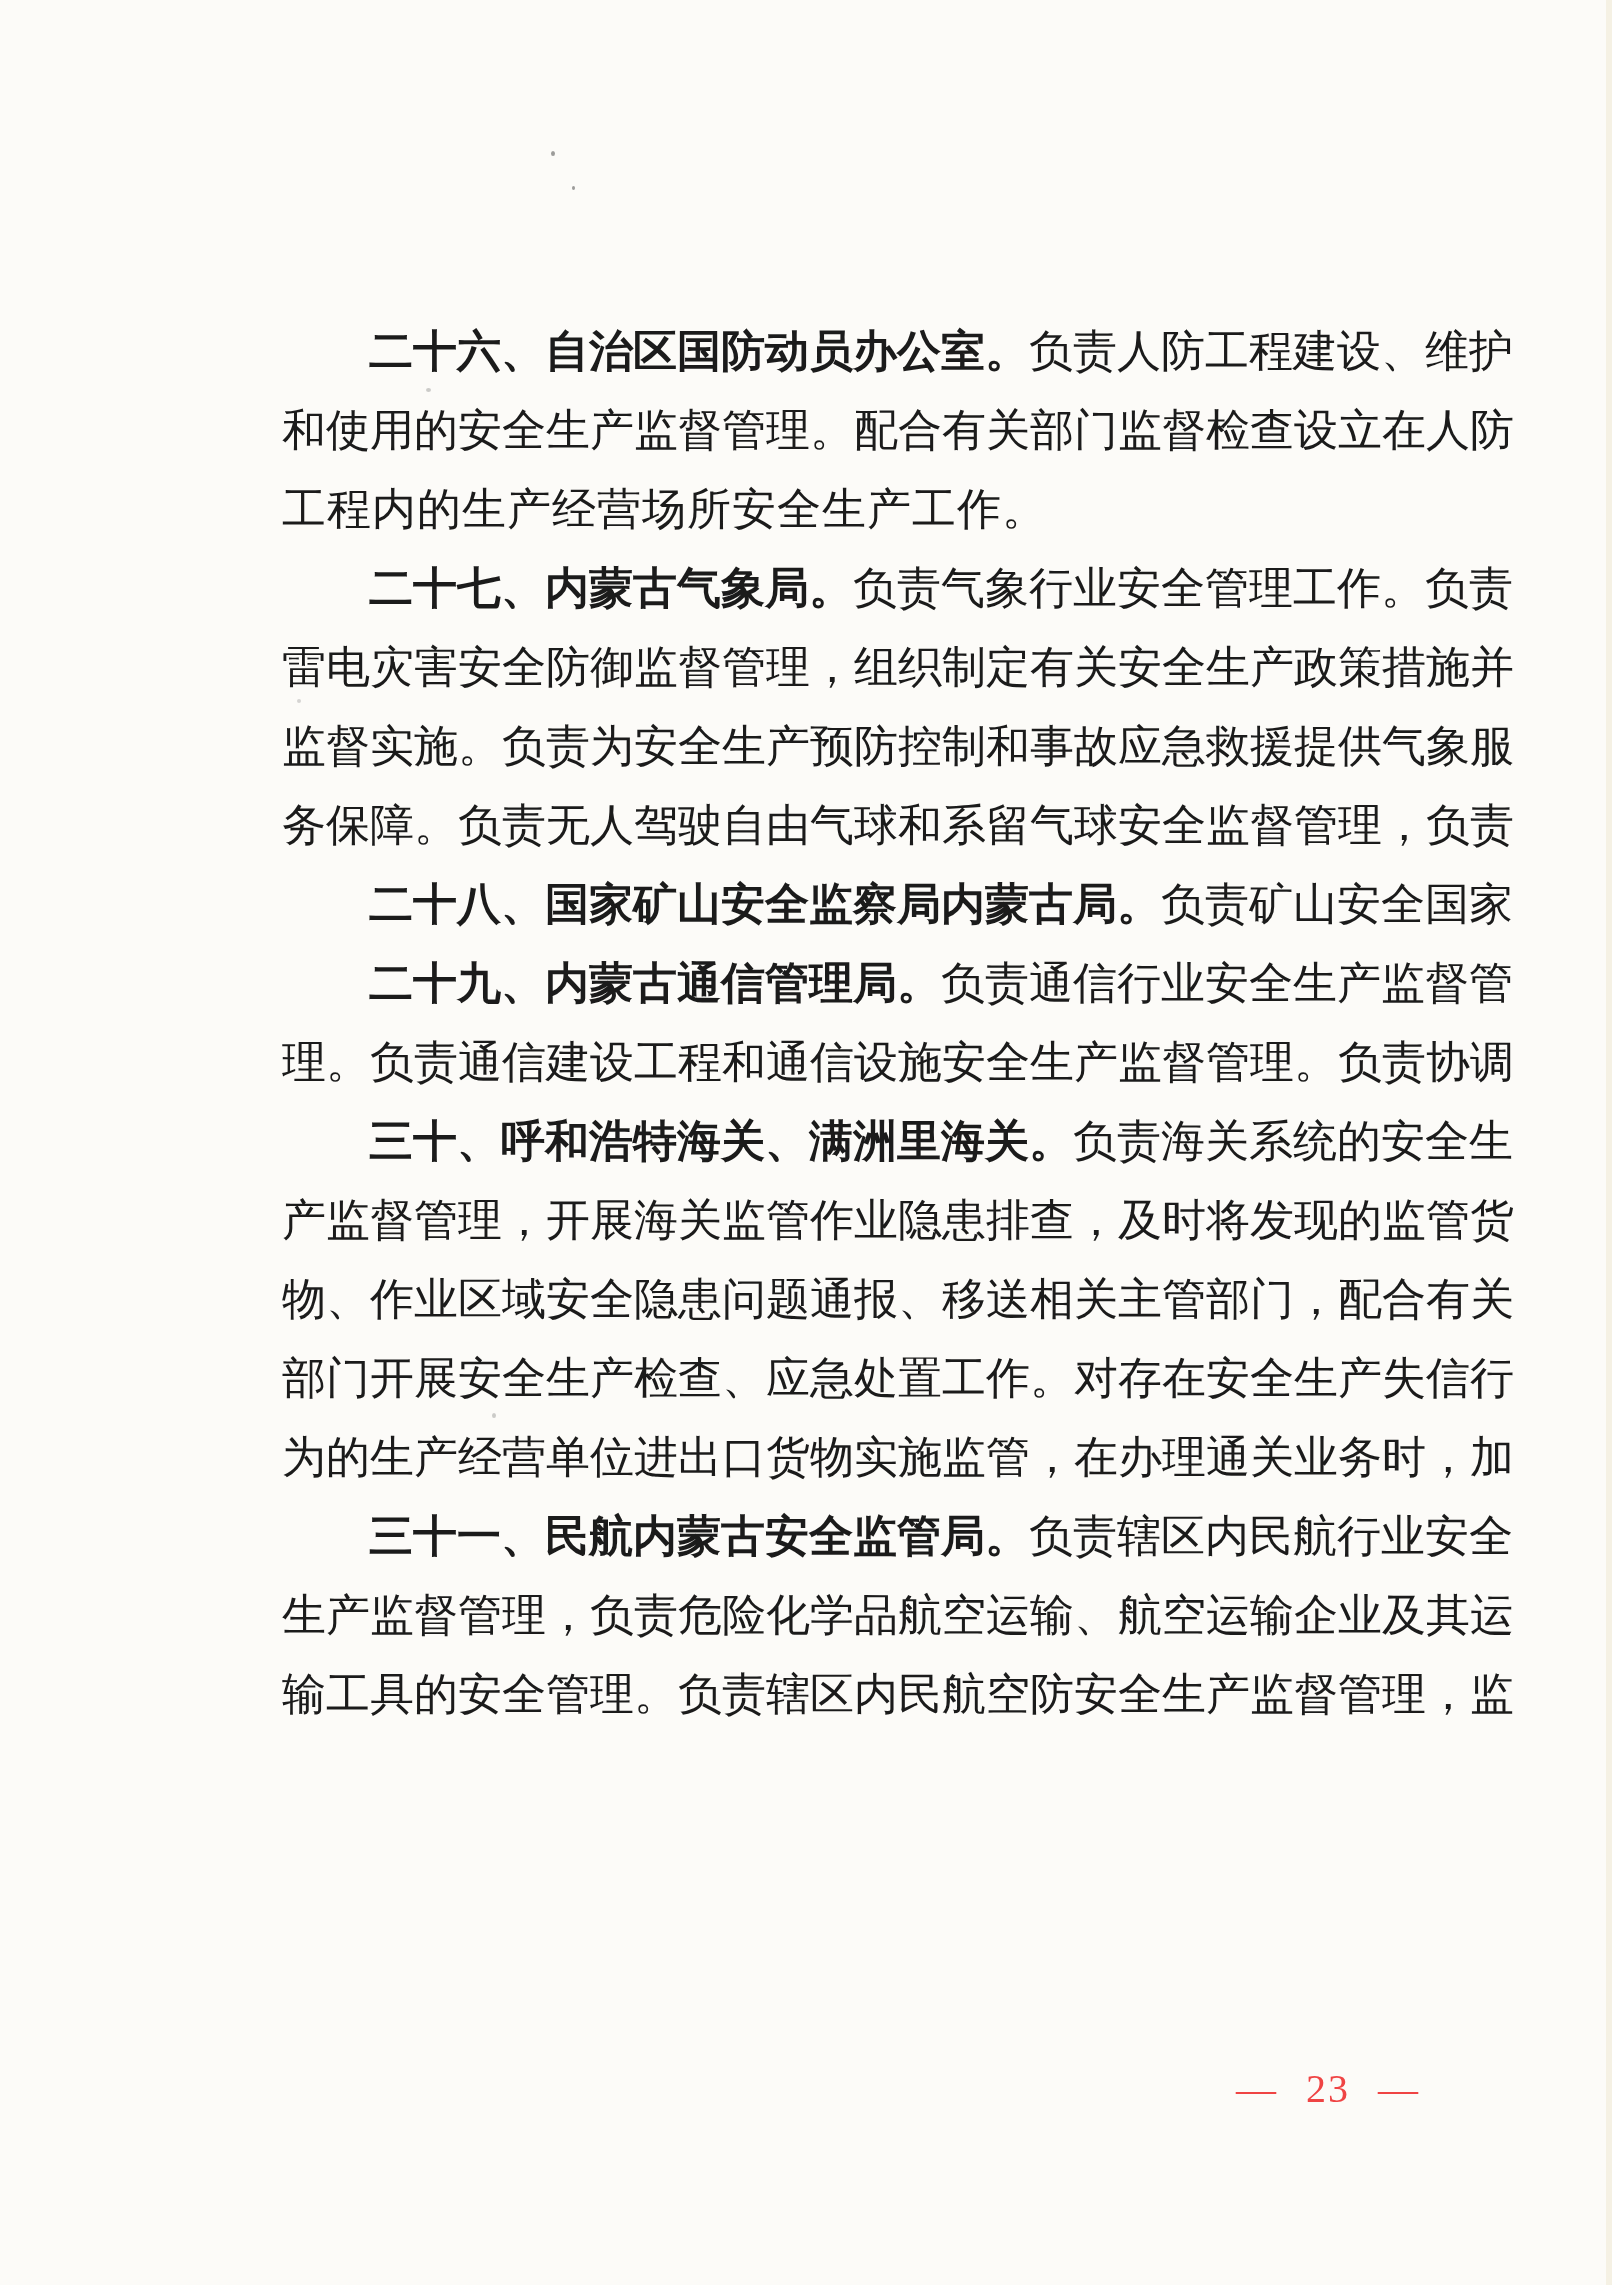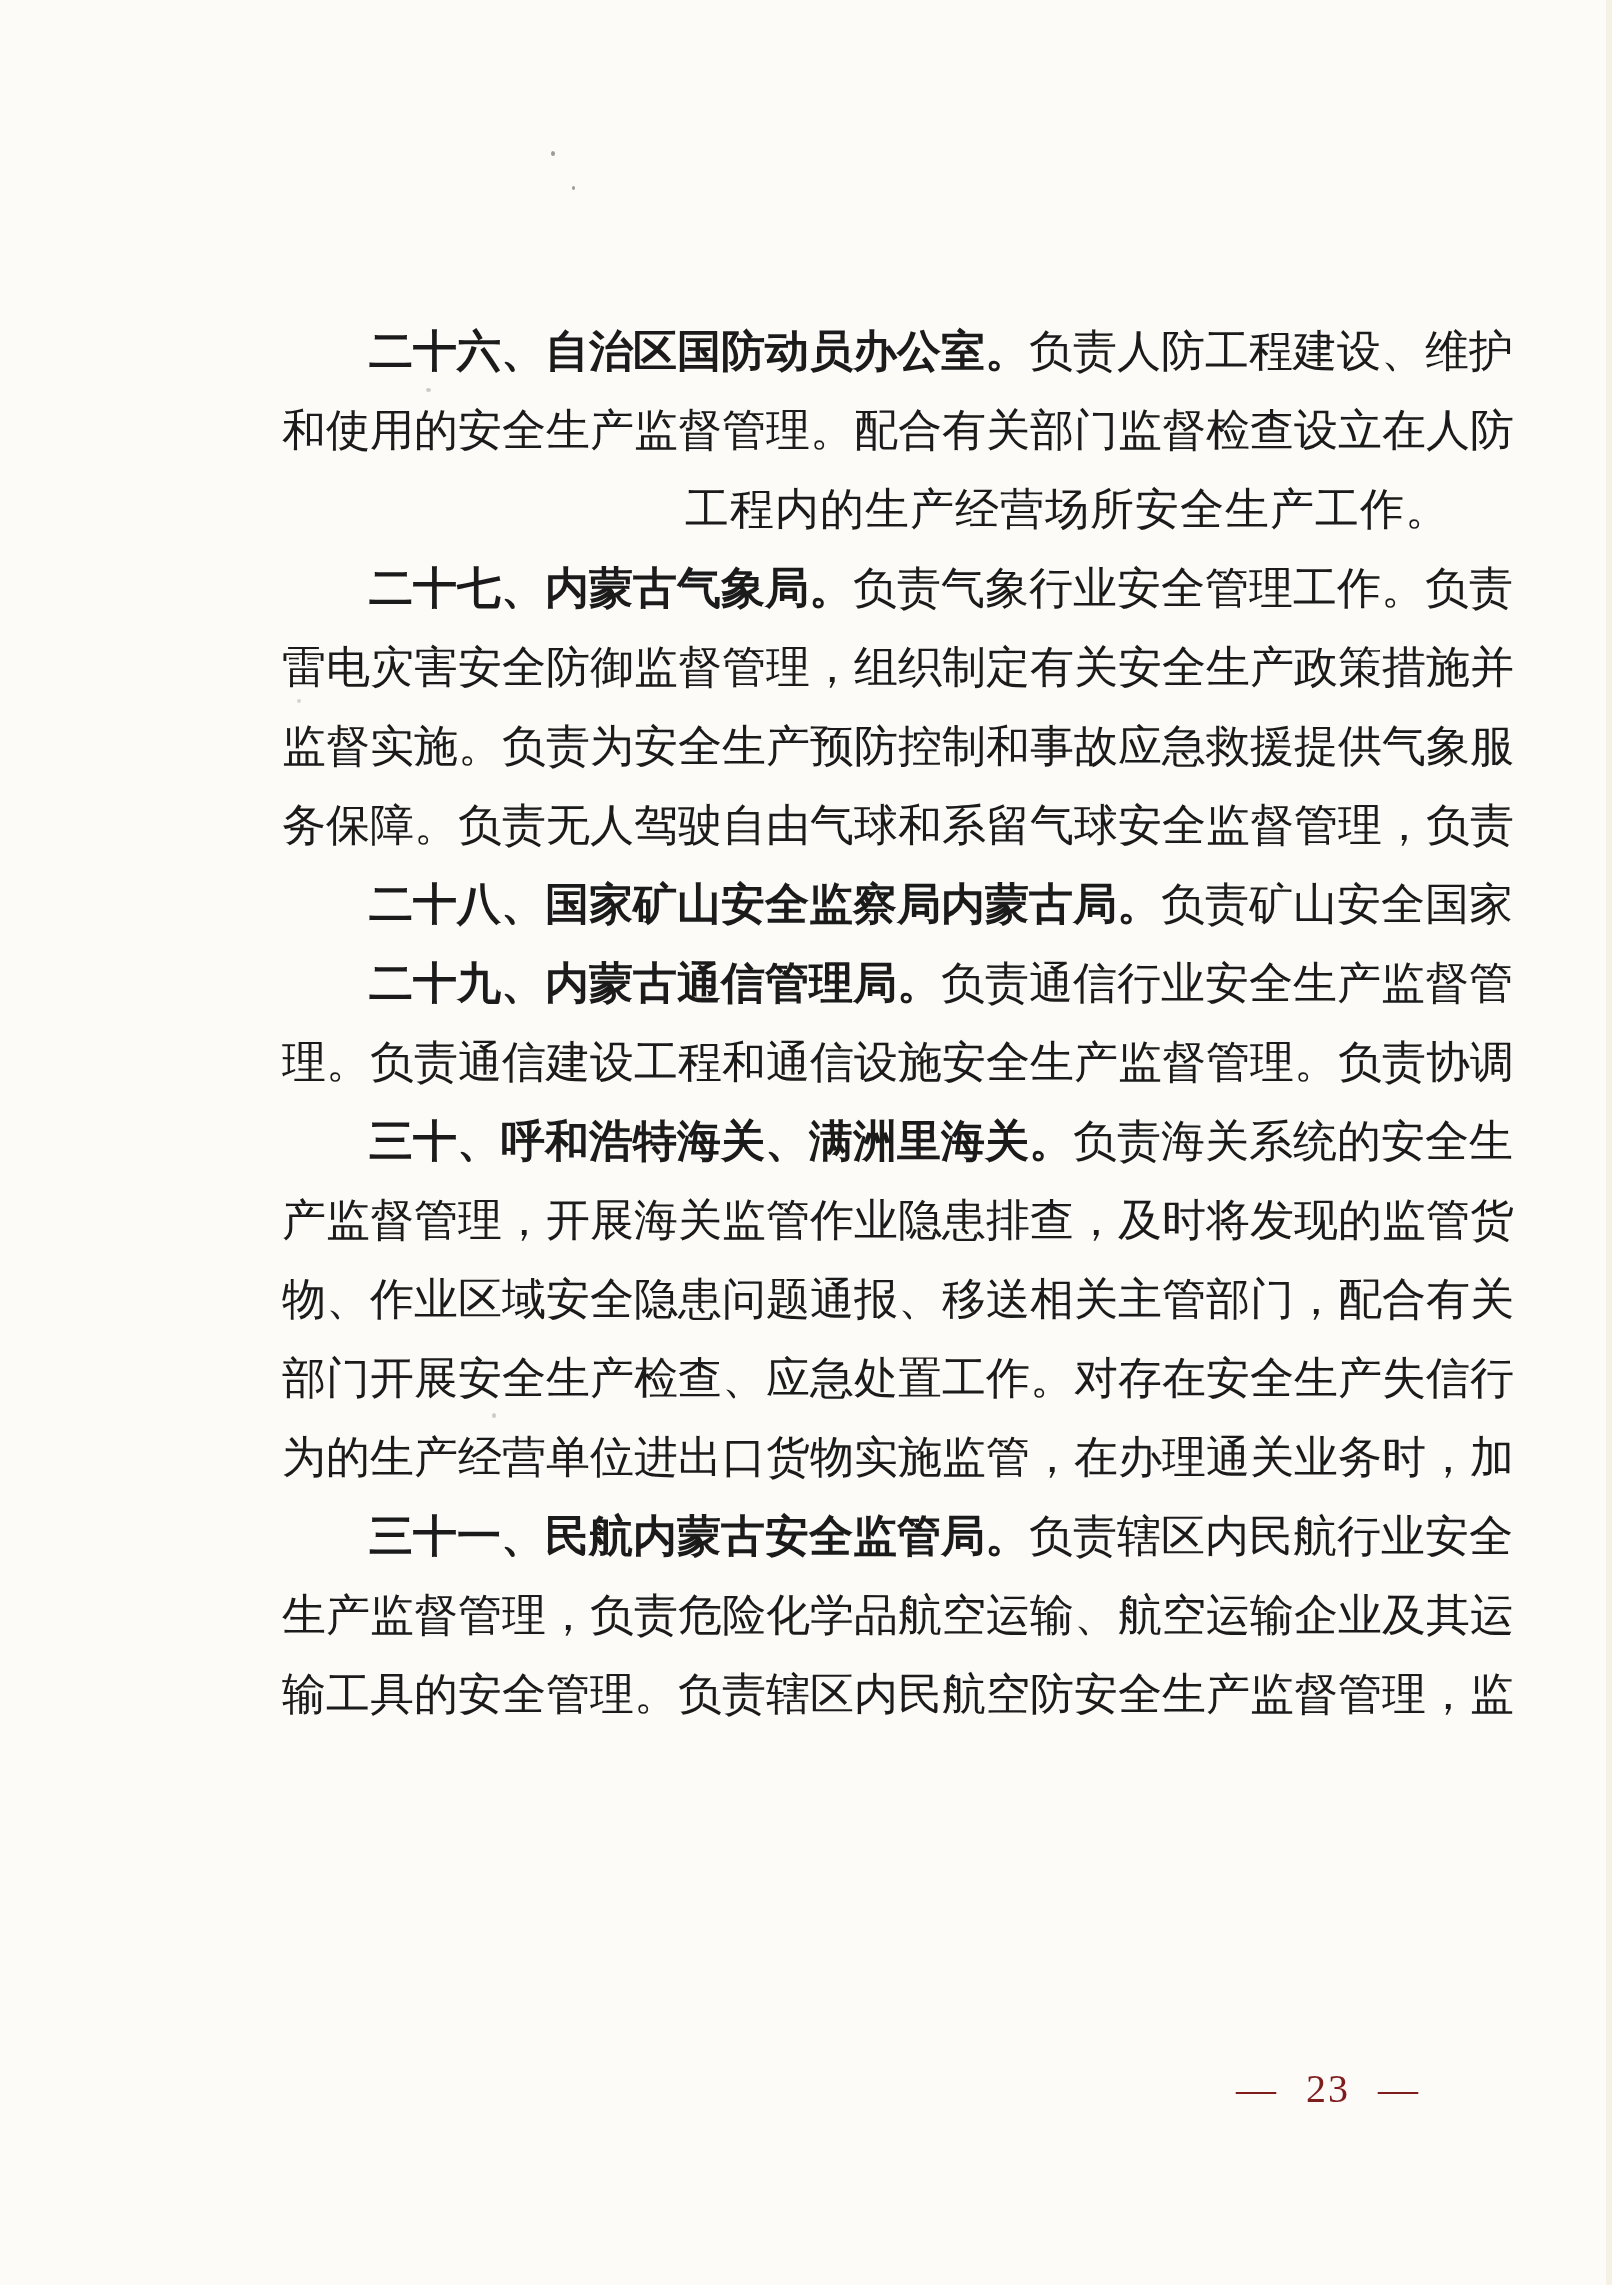--- a/index.html
+++ b/index.html
@@ -35,36 +35,35 @@
     top: 312px;
     width: 1168px;
   }
   .line {
     height: 79px;
     display: flex;
     align-items: center;
     font-size: 44px;
     color: #1b1b1b;
     white-space: pre;
-    justify-content: flex-end;
   }
   .line.justify { justify-content: space-between; }
   .line.indent  { padding-left: 87px; }
   .ch  { display: block; }
   .seg { letter-spacing: 1px; }
   .bold {
     font-family: "Liberation Sans", sans-serif;
     font-weight: 900;
   }
   .page-number {
     position: absolute;
     left: 1236px;
     top: 2065px;
     font-size: 40px;
-    color: #7f1d1d;
+    color: #ef4444;
     letter-spacing: 2px;
     word-spacing: 16px;
     font-family: "Liberation Serif", serif;
   }
   .speck {
     position: absolute;
     background: rgba(40,40,40,0.45);
     border-radius: 50%;
   }
   .speck.s1 { left: 551px; top: 151px; width: 4px; height: 5px; }

